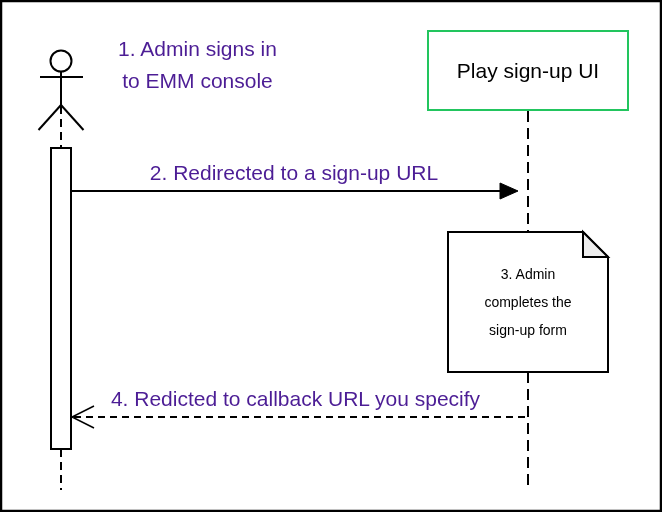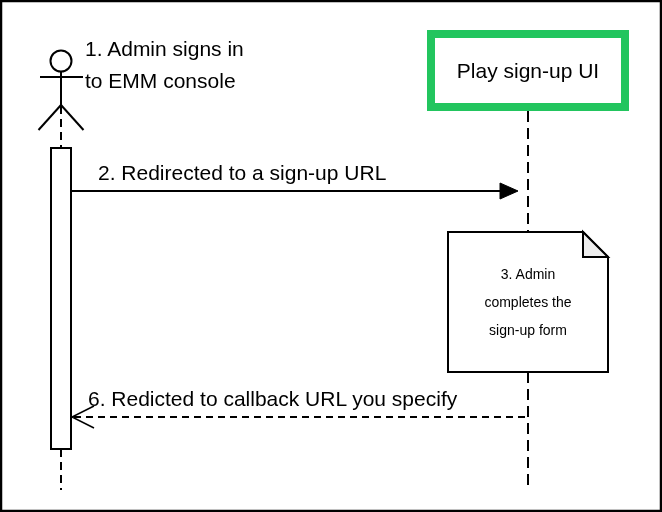--- a/index.html
+++ b/index.html
@@ -15,24 +15,24 @@
     background: #ffffff;
     overflow: hidden;
   }
   .canvas svg.diagram-shapes {
     position: absolute;
     left: 0;
     top: 0;
   }
   .label {
     position: absolute;
-    color: #000000;
+    color: #4c1d95;
     font-size: 21px;
     line-height: 26px;
-    text-align: left;
+    text-align: center;
     white-space: pre-line;
   }
   .label.step1 {
     left: 85px;
     top: 33px;
     width: 225px;
     line-height: 32px;
   }
   .label.step2 {
     left: 98px;
@@ -44,21 +44,21 @@
     top: 386px;
     width: 415px;
   }
   .participant-box {
     position: absolute;
     left: 427px;
     top: 30px;
     width: 202px;
     height: 81px;
     box-sizing: border-box;
-    border: 8px solid #22c55e;
+    border: 2px solid #22c55e;
     background: #ffffff;
     display: flex;
     align-items: center;
     justify-content: center;
     font-size: 21px;
     color: #000000;
   }
   .note-label {
     position: absolute;
     left: 448px;
@@ -123,15 +123,15 @@
 
   <div class="label step1">1. Admin signs in
 to EMM console</div>
 
   <div class="label step2">2. Redirected to a sign-up URL</div>
 
   <div class="note-label">3. Admin
 completes the
 sign-up form</div>
 
-  <div class="label step4">6. Redicted to callback URL you specify</div>
+  <div class="label step4">4. Redicted to callback URL you specify</div>
 
 </div>
 
 </body></html>

